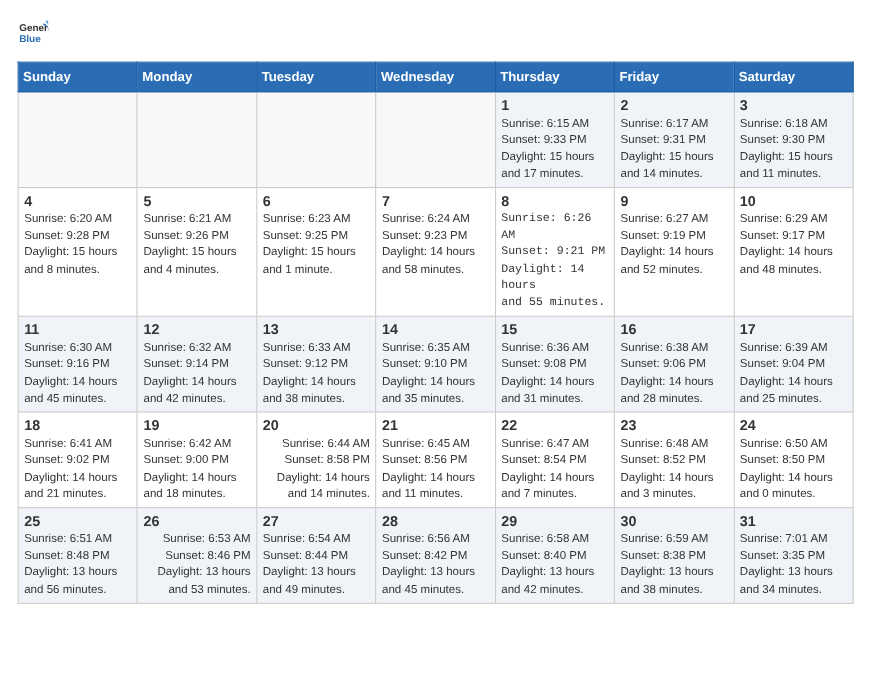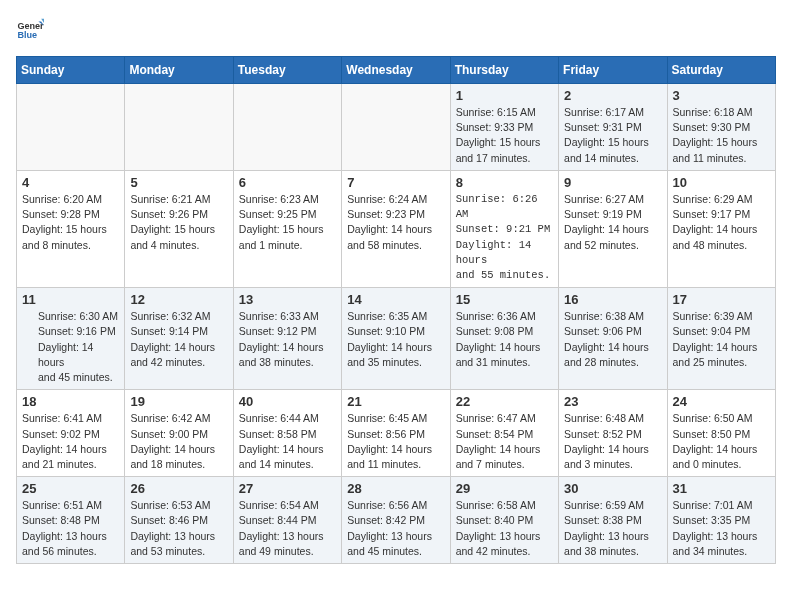--- a/index.html
+++ b/index.html
@@ -190,21 +190,21 @@
           <div class="day-num">10</div>
           <div class="day-info" style="white-space: pre-line;">Sunrise: 6:29 AM
 Sunset: 9:17 PM
 Daylight: 14 hours
 and 48 minutes.</div>
         </td>
       </tr>
       <tr>
         <td>
           <div class="day-num">11</div>
-          <div class="day-info" style="white-space: pre-line; margin-left: 16px;">Sunrise: 6:30 AM
+          <div class="day-info" style="white-space: pre-line;">Sunrise: 6:30 AM
 Sunset: 9:16 PM
 Daylight: 14 hours
 and 45 minutes.</div>
         </td>
         <td>
           <div class="day-num">12</div>
           <div class="day-info" style="white-space: pre-line;">Sunrise: 6:32 AM
 Sunset: 9:14 PM
 Daylight: 14 hours
 and 42 minutes.</div>
@@ -254,22 +254,22 @@
 and 21 minutes.</div>
         </td>
         <td>
           <div class="day-num">19</div>
           <div class="day-info" style="white-space: pre-line;">Sunrise: 6:42 AM
 Sunset: 9:00 PM
 Daylight: 14 hours
 and 18 minutes.</div>
         </td>
         <td>
-          <div class="day-num">40</div>
-          <div class="day-info" style="white-space: pre-line;">Sunrise: 6:44 AM
+          <div class="day-num">20</div>
+          <div class="day-info" style="white-space: pre-line; text-align: right;">Sunrise: 6:44 AM
 Sunset: 8:58 PM
 Daylight: 14 hours
 and 14 minutes.</div>
         </td>
         <td>
           <div class="day-num">21</div>
           <div class="day-info" style="white-space: pre-line;">Sunrise: 6:45 AM
 Sunset: 8:56 PM
 Daylight: 14 hours
 and 11 minutes.</div>
@@ -299,21 +299,21 @@
       <tr>
         <td>
           <div class="day-num">25</div>
           <div class="day-info" style="white-space: pre-line;">Sunrise: 6:51 AM
 Sunset: 8:48 PM
 Daylight: 13 hours
 and 56 minutes.</div>
         </td>
         <td>
           <div class="day-num">26</div>
-          <div class="day-info" style="white-space: pre-line;">Sunrise: 6:53 AM
+          <div class="day-info" style="white-space: pre-line; text-align: right;">Sunrise: 6:53 AM
 Sunset: 8:46 PM
 Daylight: 13 hours
 and 53 minutes.</div>
         </td>
         <td>
           <div class="day-num">27</div>
           <div class="day-info" style="white-space: pre-line;">Sunrise: 6:54 AM
 Sunset: 8:44 PM
 Daylight: 13 hours
 and 49 minutes.</div>

